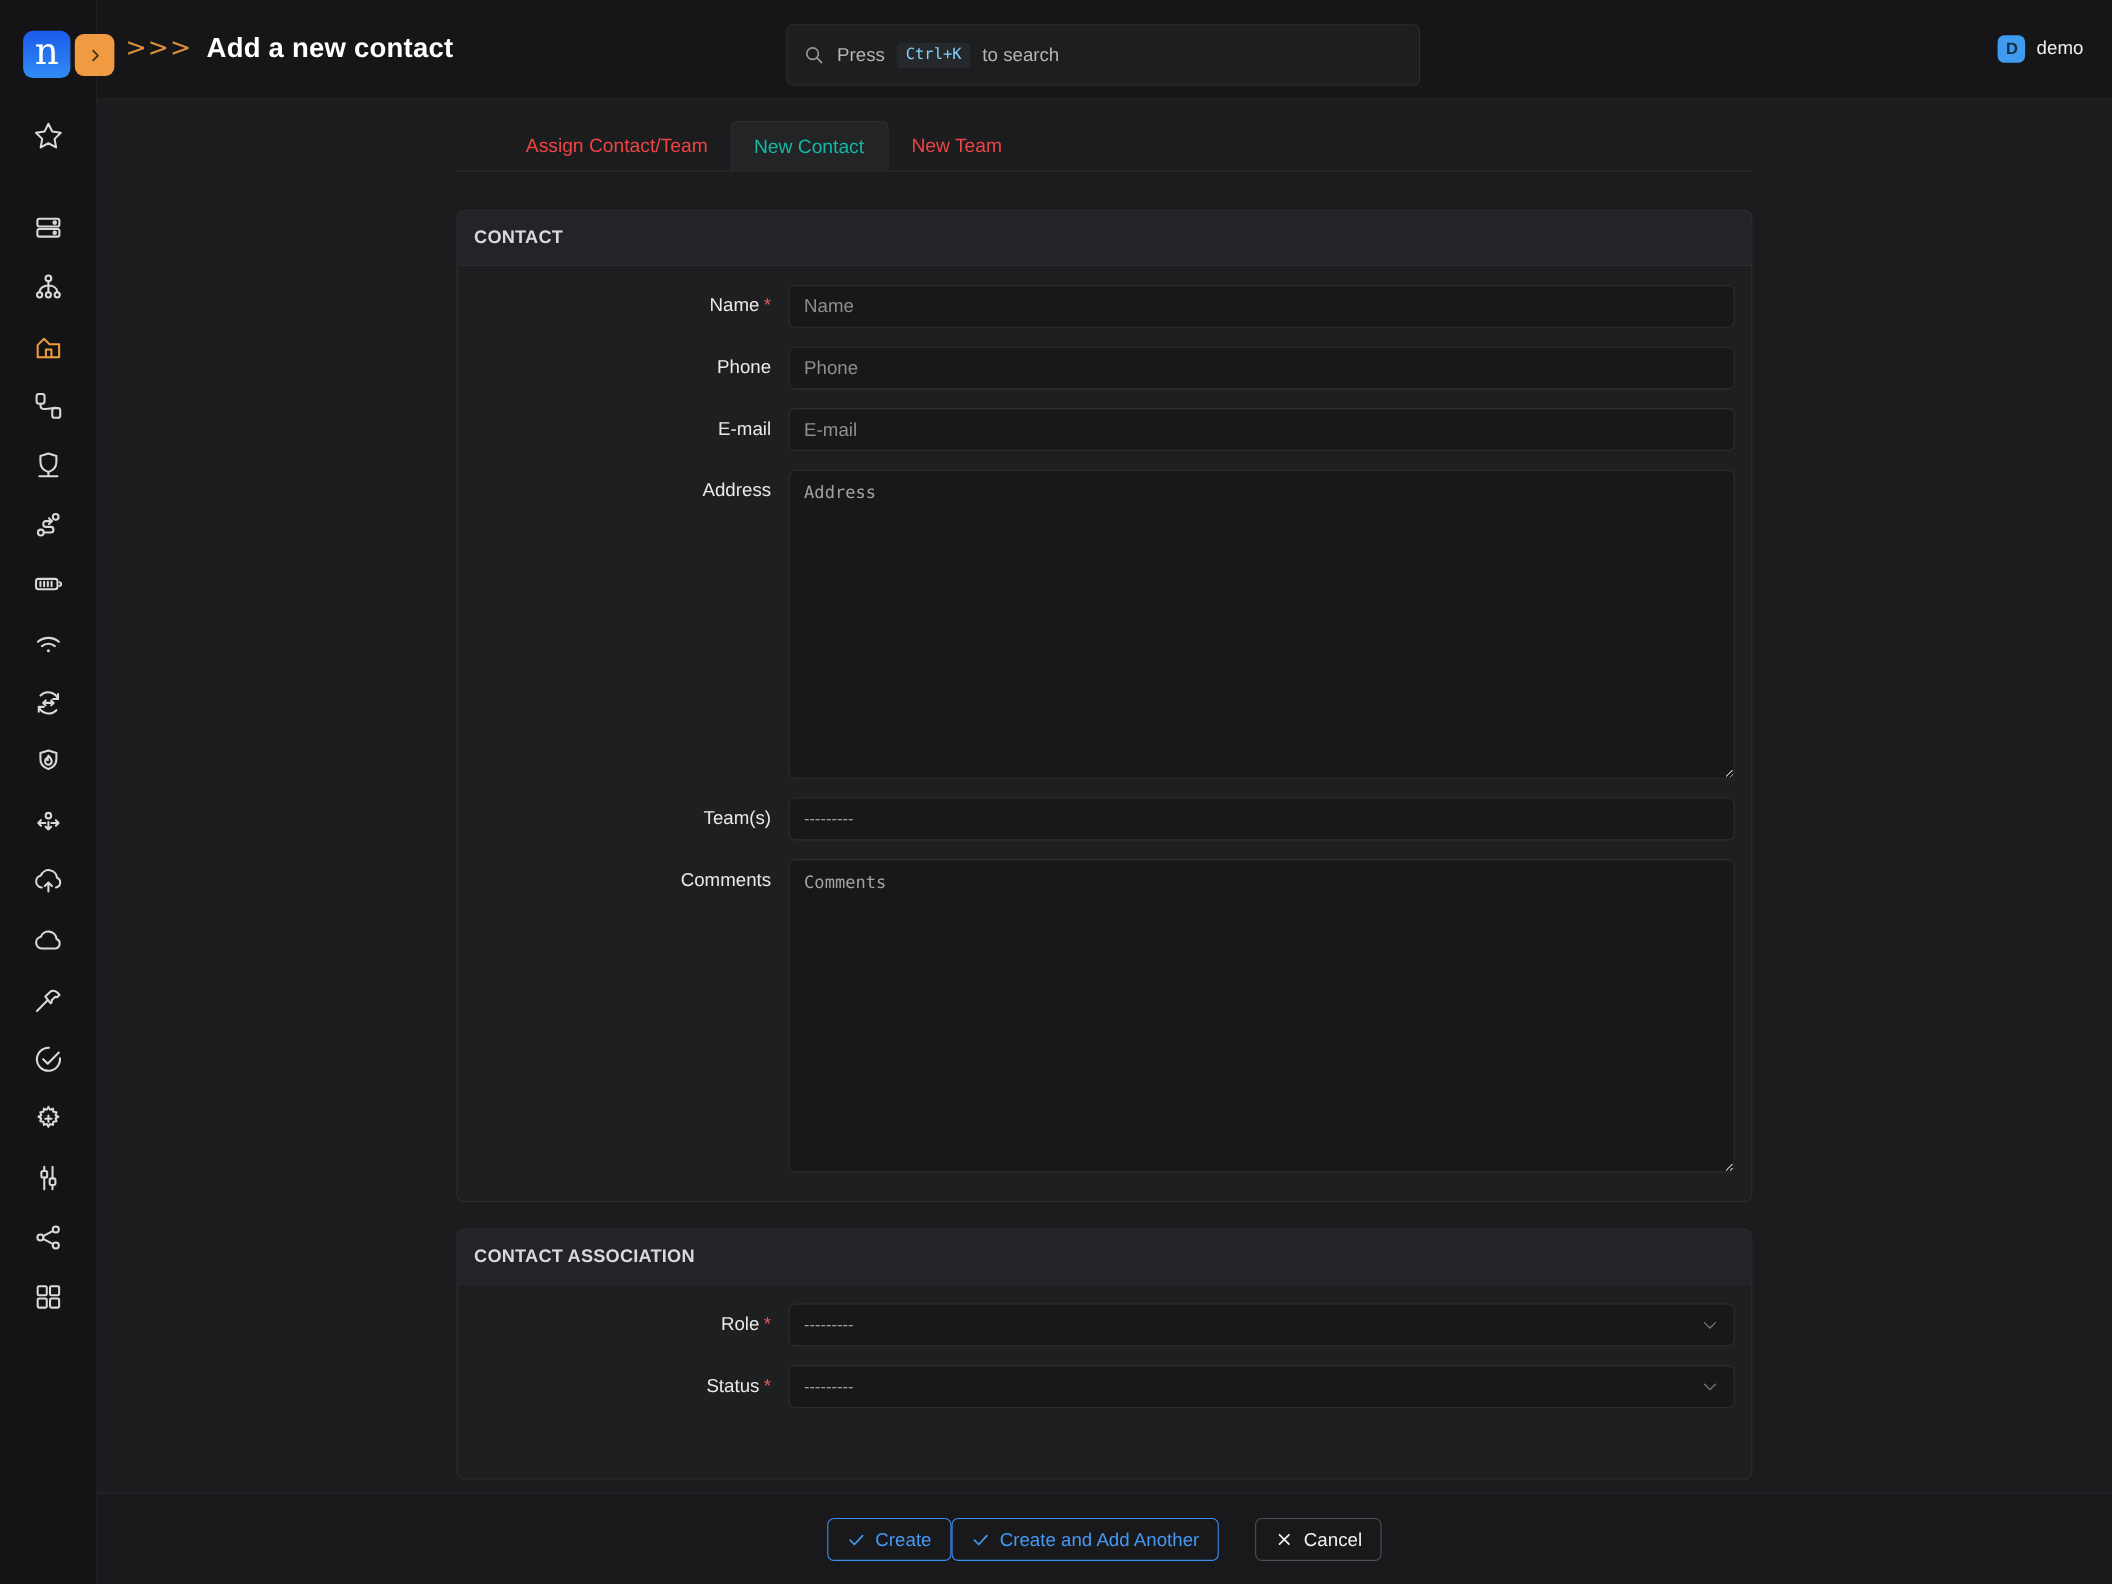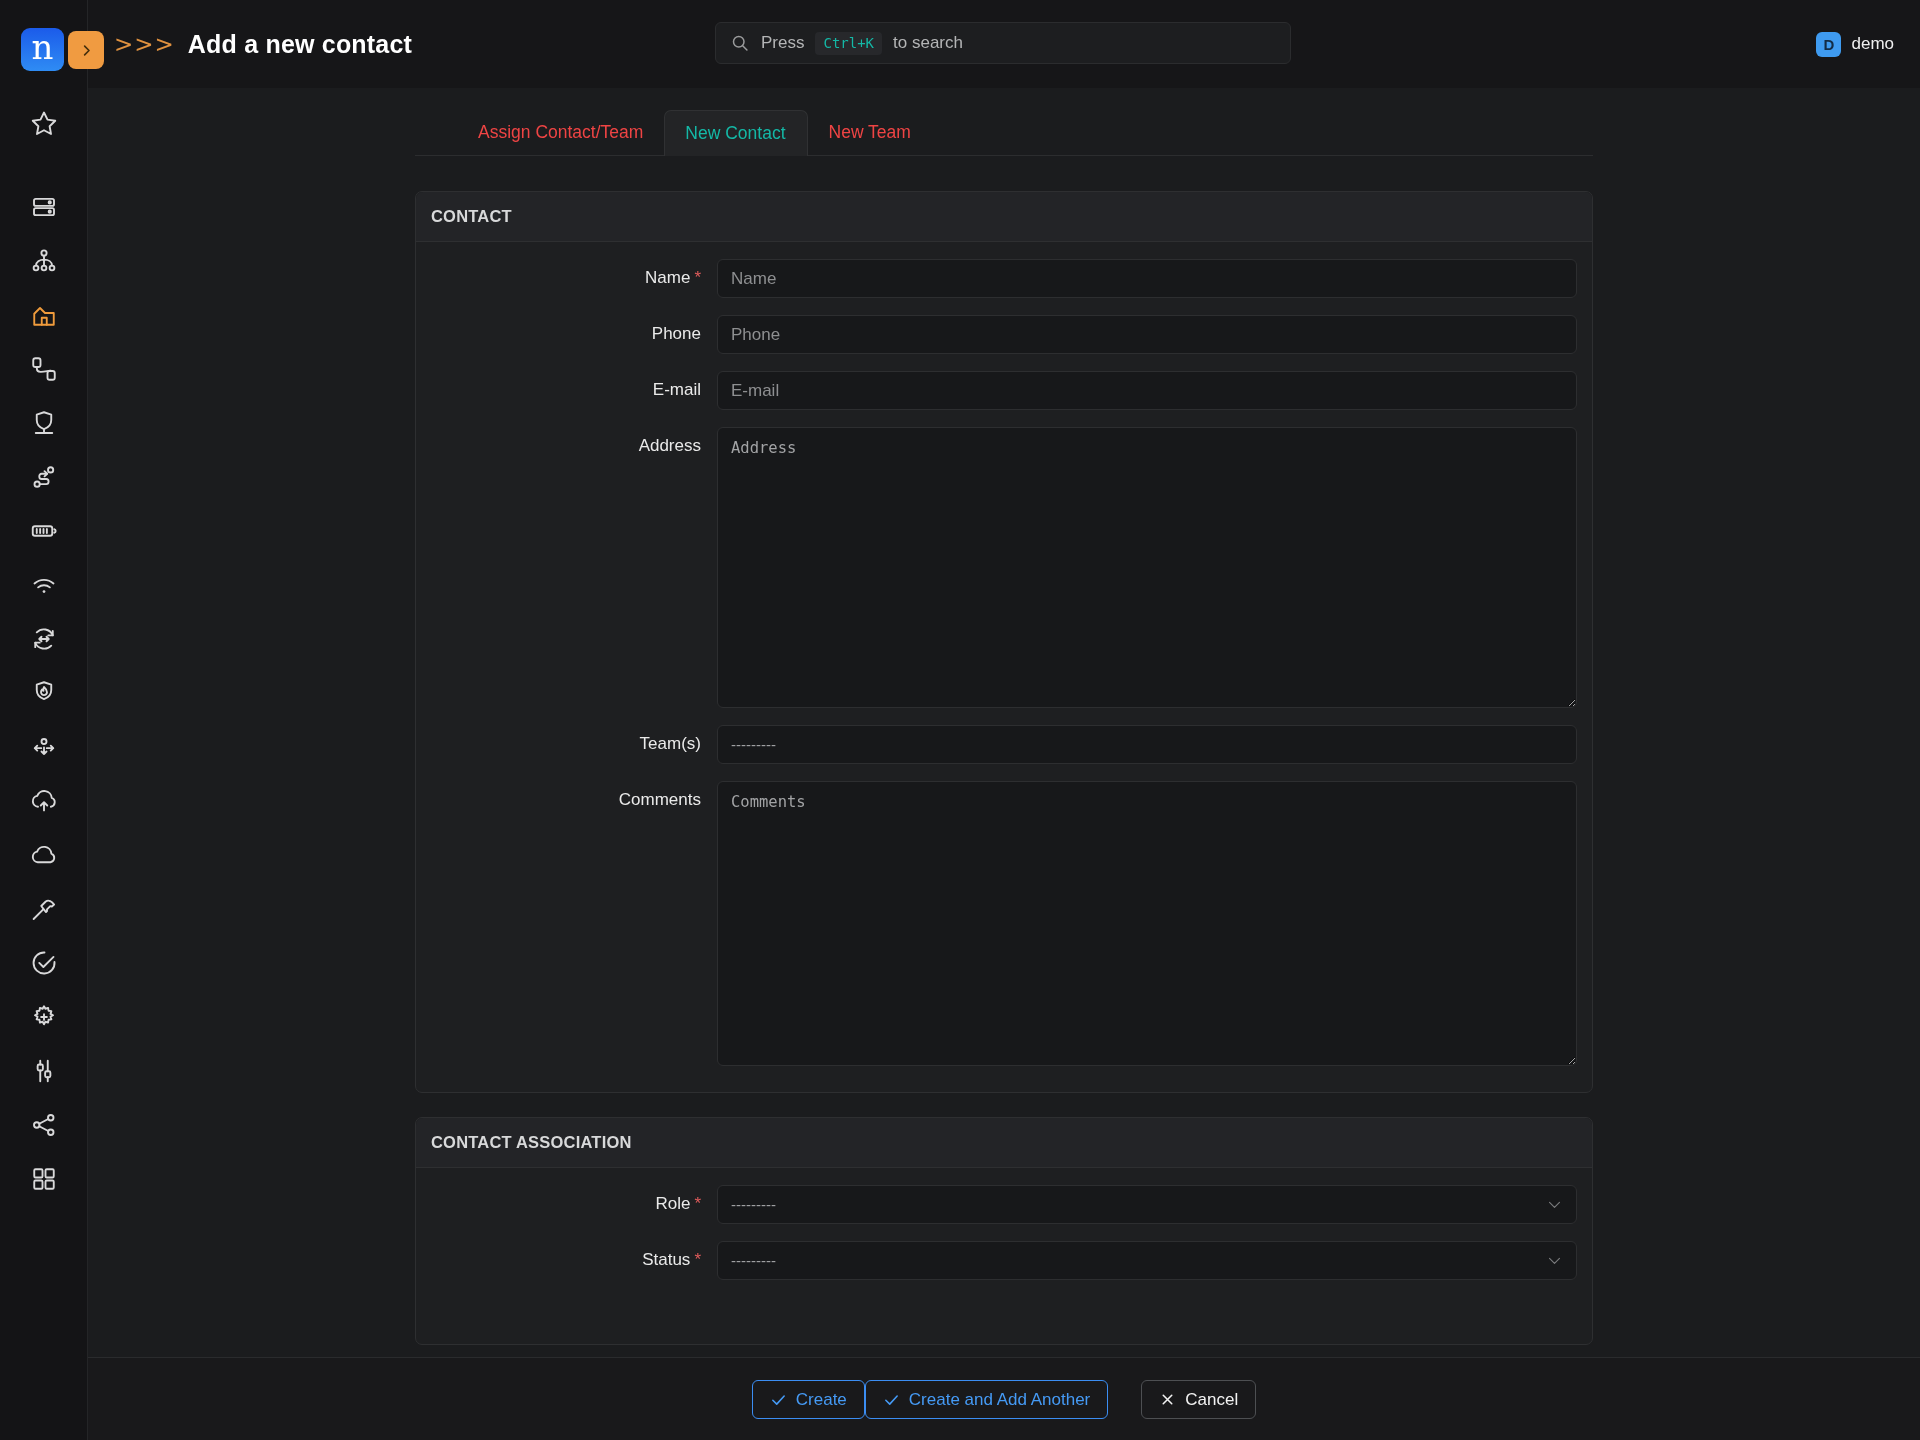--- a/index.html
+++ b/index.html
@@ -22,29 +22,29 @@
     position: absolute; left: 26px; top: 0; height: 88px;
     display: flex; align-items: center; gap: 13px;
   }
   .crumb-chevrons {
     color: #e0913f; font-size: 23px; letter-spacing: 1px; font-weight: 400;
     font-family: "DejaVu Sans", sans-serif;
   }
   .page-title { color: #ffffff; font-size: 25px; font-weight: 700; letter-spacing: 0.2px; }
 
   .searchbox {
-    position: absolute; left: 627px; top: 22px; width: 576px; height: 42px;
+    position: absolute; left: 627px; top: 22px; width: 576px; height: 56px;
     background: #1d1e20; border: 1px solid #2b2c2e; border-radius: 6px;
     display: flex; align-items: center; gap: 11px; padding: 0 14px;
     color: #b4b5b6; font-size: 17px; cursor: text;
   }
   .searchbox svg { width: 20px; height: 20px; color: #9a9b9c; stroke-width: 1.8; flex: 0 0 auto; }
   .kbd {
     background: #27282b; border-radius: 4px; padding: 3px 8px 4px;
-    font-family: "DejaVu Sans Mono", monospace; font-size: 14px; color: #14b8a6;
+    font-family: "DejaVu Sans Mono", monospace; font-size: 14px; color: #7dd3fc;
   }
   .user-chip {
     position: absolute; right: 26px; top: 0; height: 88px;
     display: flex; align-items: center; gap: 10px;
   }
   .avatar {
     width: 25px; height: 25px; border-radius: 6px; background: #3f9bf0;
     display: flex; align-items: center; justify-content: center;
     color: #132c45; font-weight: 700; font-size: 15px;
   }

